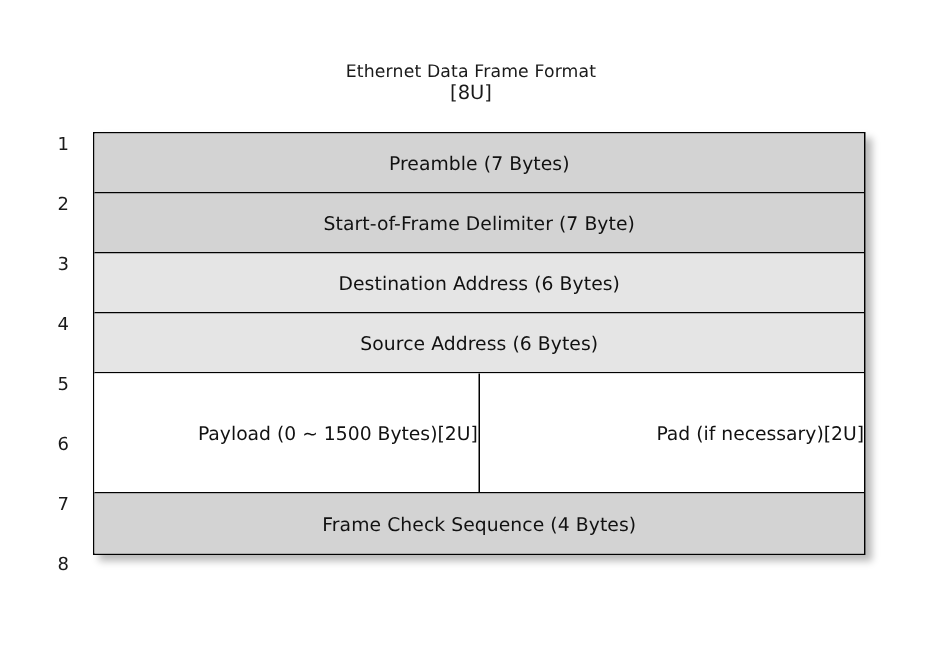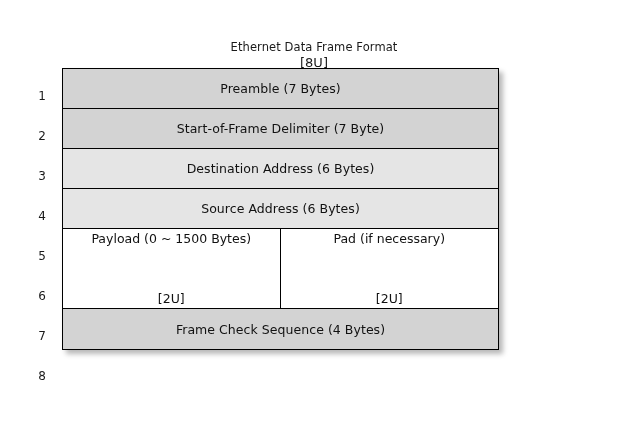--- a/index.html
+++ b/index.html
@@ -58,22 +58,22 @@
     font-size: 12px;
     color: #1a1a1a;
     padding-right: 8px;
     box-sizing: border-box;
   }
 
   
   .frame {
     position: absolute;
     left: 62px;
-    top: 68px;
-    width: 437px;
+    top: 88px;
+    width: 515px;
     border: 1.5px solid #000000;
     box-sizing: border-box;
     background: #ffffff;
     box-shadow: 4px 4px 5px rgba(0,0,0,0.28);
   }
   .frame-row {
     height: 40px;
     box-sizing: border-box;
     border-bottom: 1.5px solid #000000;
     display: flex;
@@ -93,23 +93,23 @@
   
   .frame-split {
     height: 80px;
     box-sizing: border-box;
     border-bottom: 1.5px solid #000000;
     display: flex;
   }
   .split-cell {
     flex: 1 1 50%;
     display: flex;
-    flex-direction: column;
+    flex-direction: row;
     align-items: center;
-    justify-content: space-between;
+    justify-content: flex-end;
     box-sizing: border-box;
     background: #ffffff;
   }
   .split-cell.left {
     border-right: 1.5px solid #000000;
   }
   .split-line {
     font-size: 12.5px;
     color: #111111;
     text-align: center;

